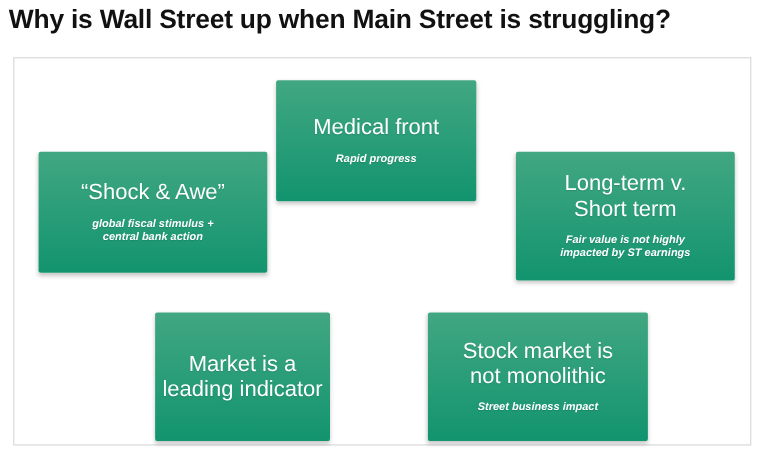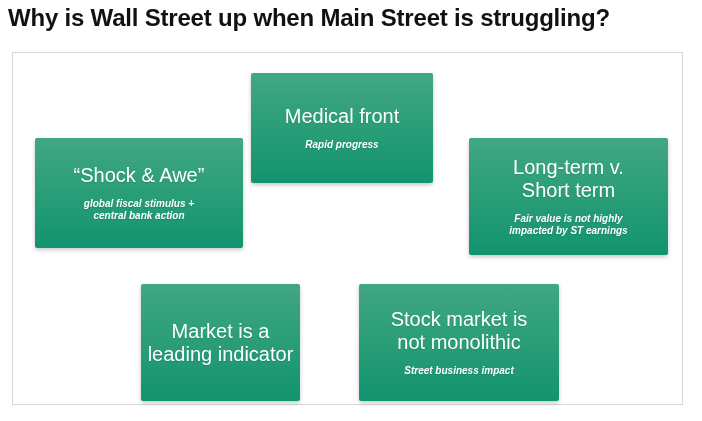--- a/index.html
+++ b/index.html
@@ -40,21 +40,21 @@
   .card-subtitle{
     font-size:10px;font-weight:700;font-style:italic;line-height:1.22;
     text-shadow:0 1px 1px rgba(0,0,0,0.12);
   }
 
   
   .card-1{left:238px;top:20px;  width:182px;height:110px;}
   .card-2{left:22px; top:85px; width:208px;height:110px;}
   .card-3{left:456px;top:85px; width:199px;height:117px;}
   .card-4{left:128px;top:231px;width:159px;height:117px;}
-  .card-5{left:346px;top:231px;width:200px;height:117px;}
+  .card-5{left:376px;top:231px;width:200px;height:117px;}
 </style>
 </head>
 <body>
 
 <h1 class="page-title">Why is Wall Street up when Main Street is struggling?</h1>
 
 <div class="slide-canvas">
 
   <div class="card card-1">
     <div class="card-heading">Medical front</div>

